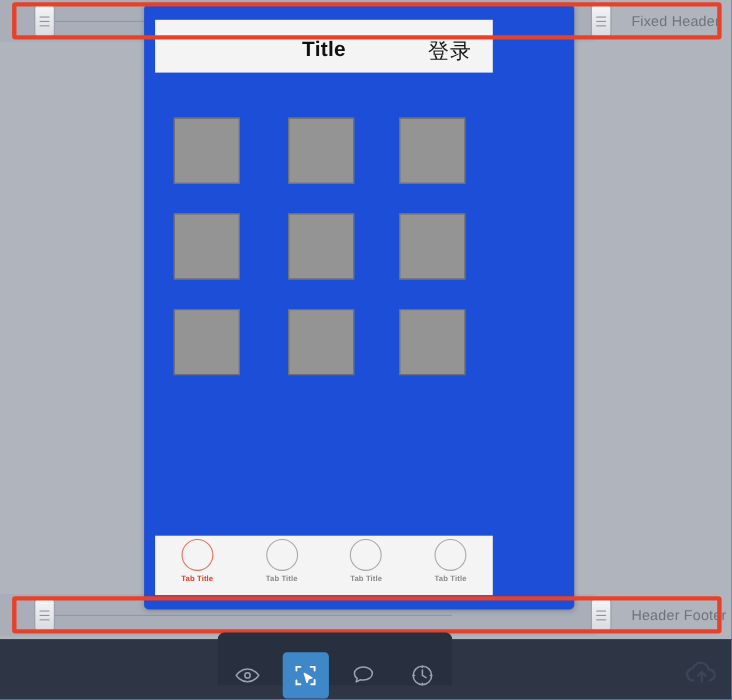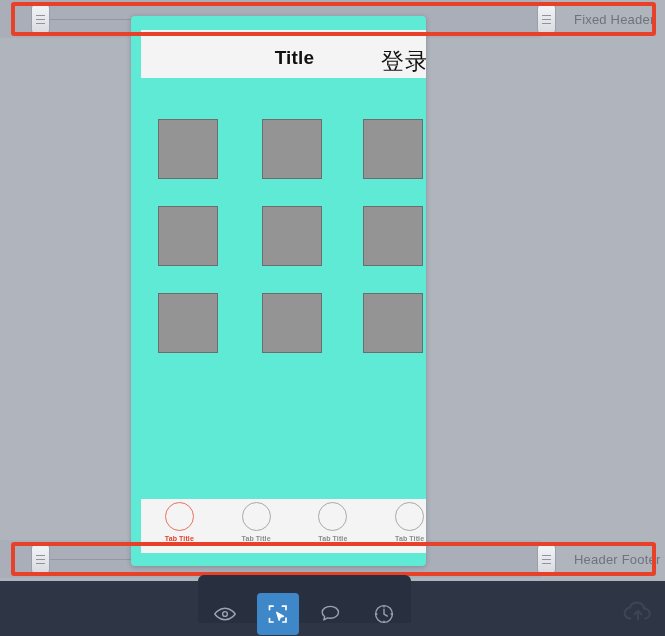--- a/index.html
+++ b/index.html
@@ -86,24 +86,24 @@
     box-sizing: border-box;
     pointer-events: none;
   }
   #sel-header { left: 11px; top: 2px;   width: 645px; height: 34px; }
   #sel-footer { left: 11px; top: 542px; width: 645px; height: 34px; }
 
   
   #phone {
     position: absolute;
     left: 131px;
-    top: 16px;
-    width: 295px;
+    top: 4px;
+    width: 391px;
     height: 550px;
-    background: #5eead4;
+    background: #1d4ed8;
     border-radius: 4px;
     box-shadow: 0 1px 5px rgba(40,45,60,.28);
     overflow: hidden;
   }
 
   
   #phone-navbar {
     position: absolute;
     left: 10px; top: 14px;
     width: 307px; height: 48px;
@@ -117,21 +117,21 @@
     text-align: center;
     font-size: 19px;
     font-weight: bold;
     color: #111;
     letter-spacing: .2px;
   }
   #nav-login {
     position: absolute;
     right: 19px;
     top: 16px;
-    font-size: 23px;
+    font-size: 19px;
     color: #111;
     font-weight: normal;
     letter-spacing: 1px;
   }
 
   
   #grid {
     position: absolute;
     left: 27px;
     top: 103px;

